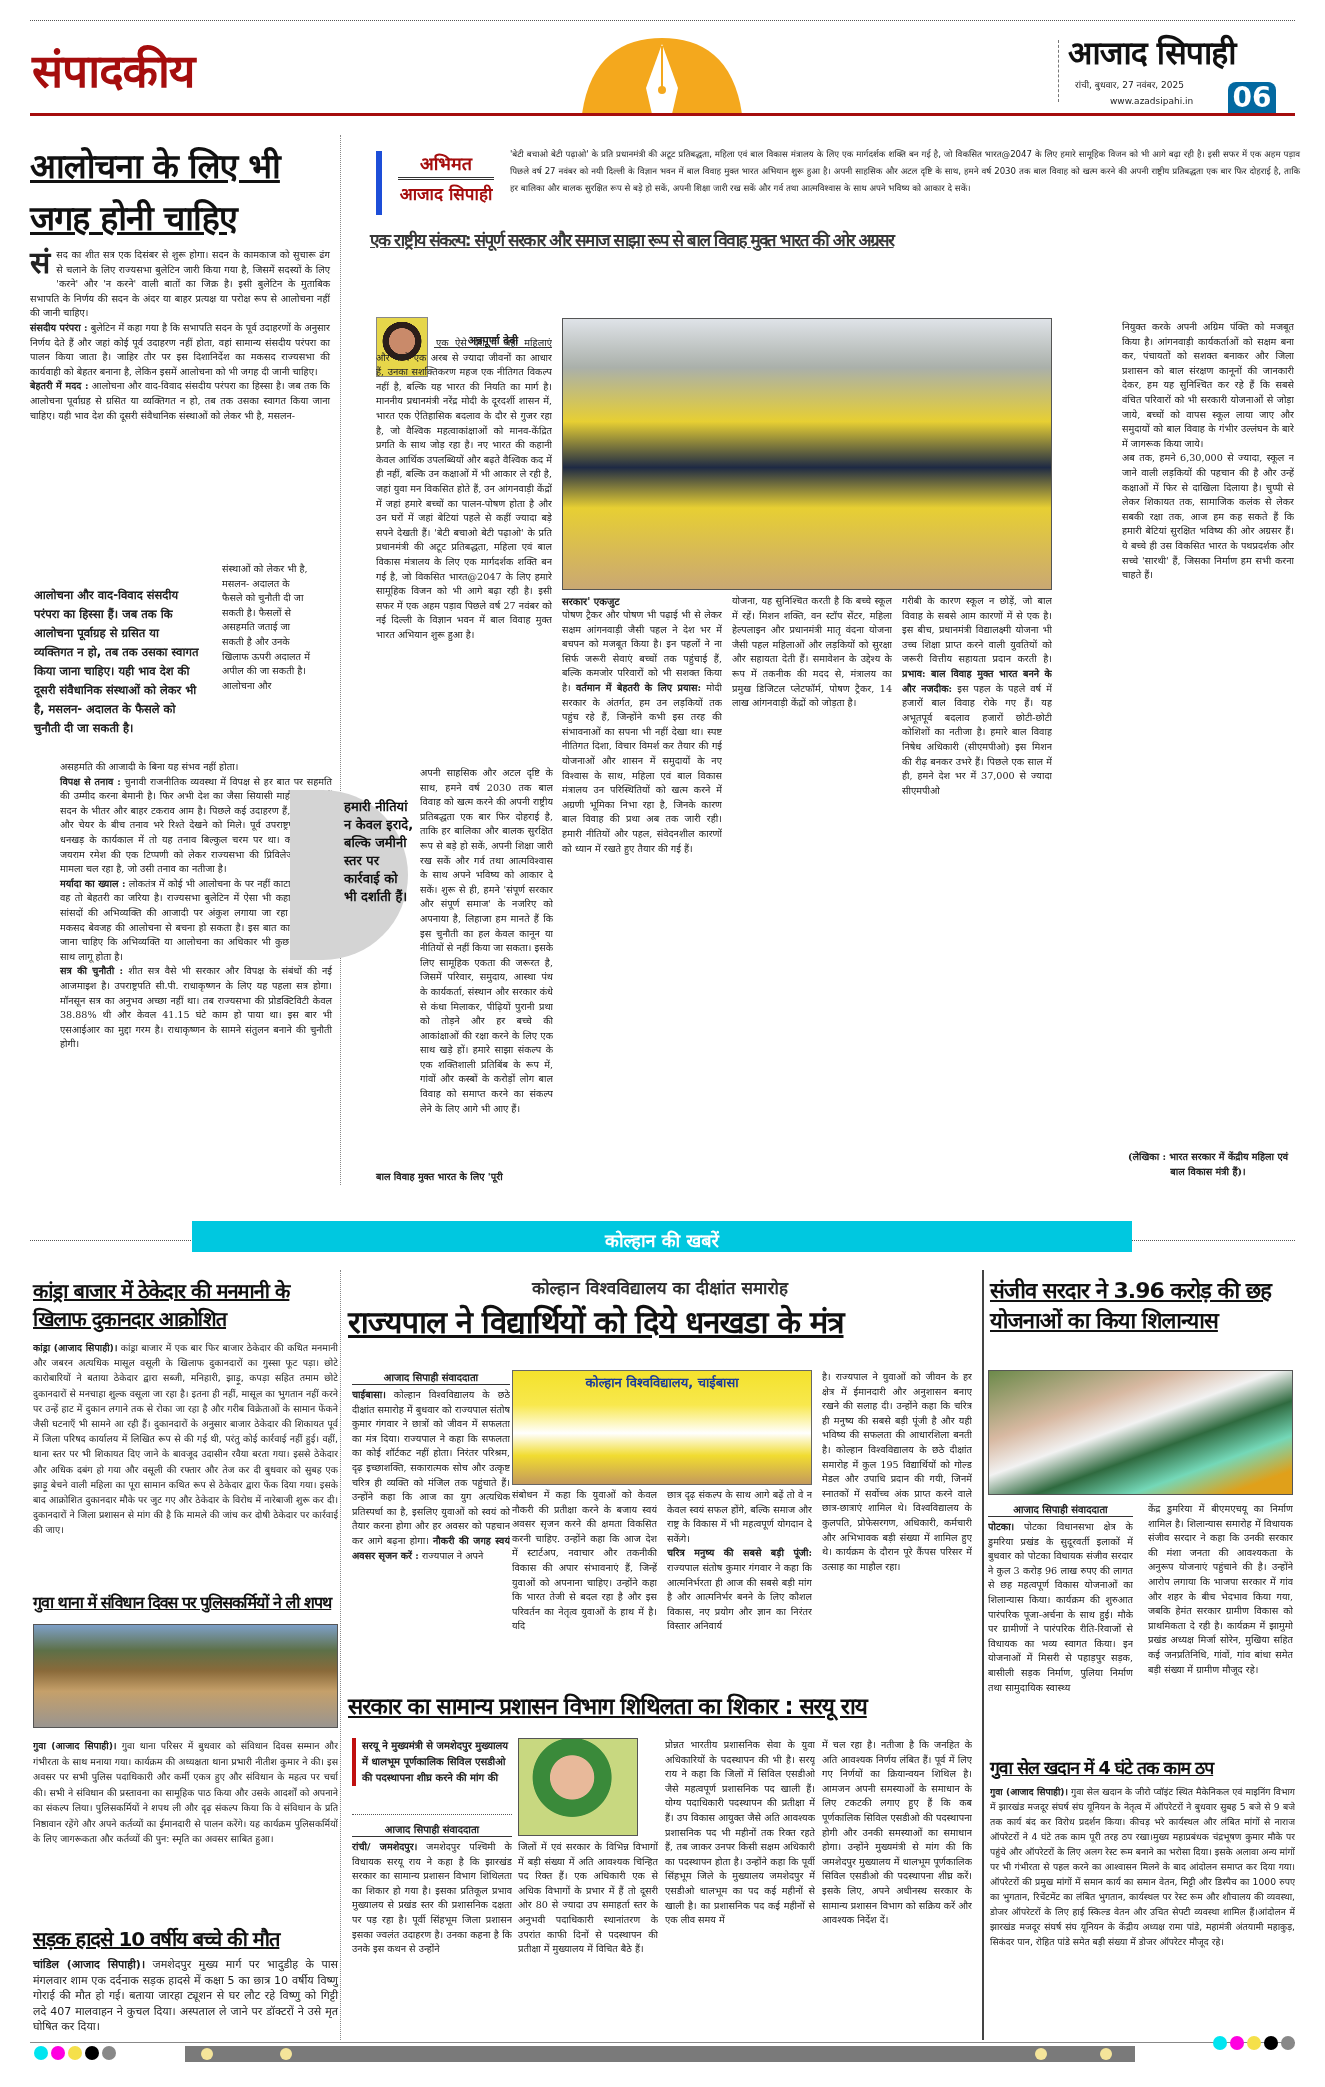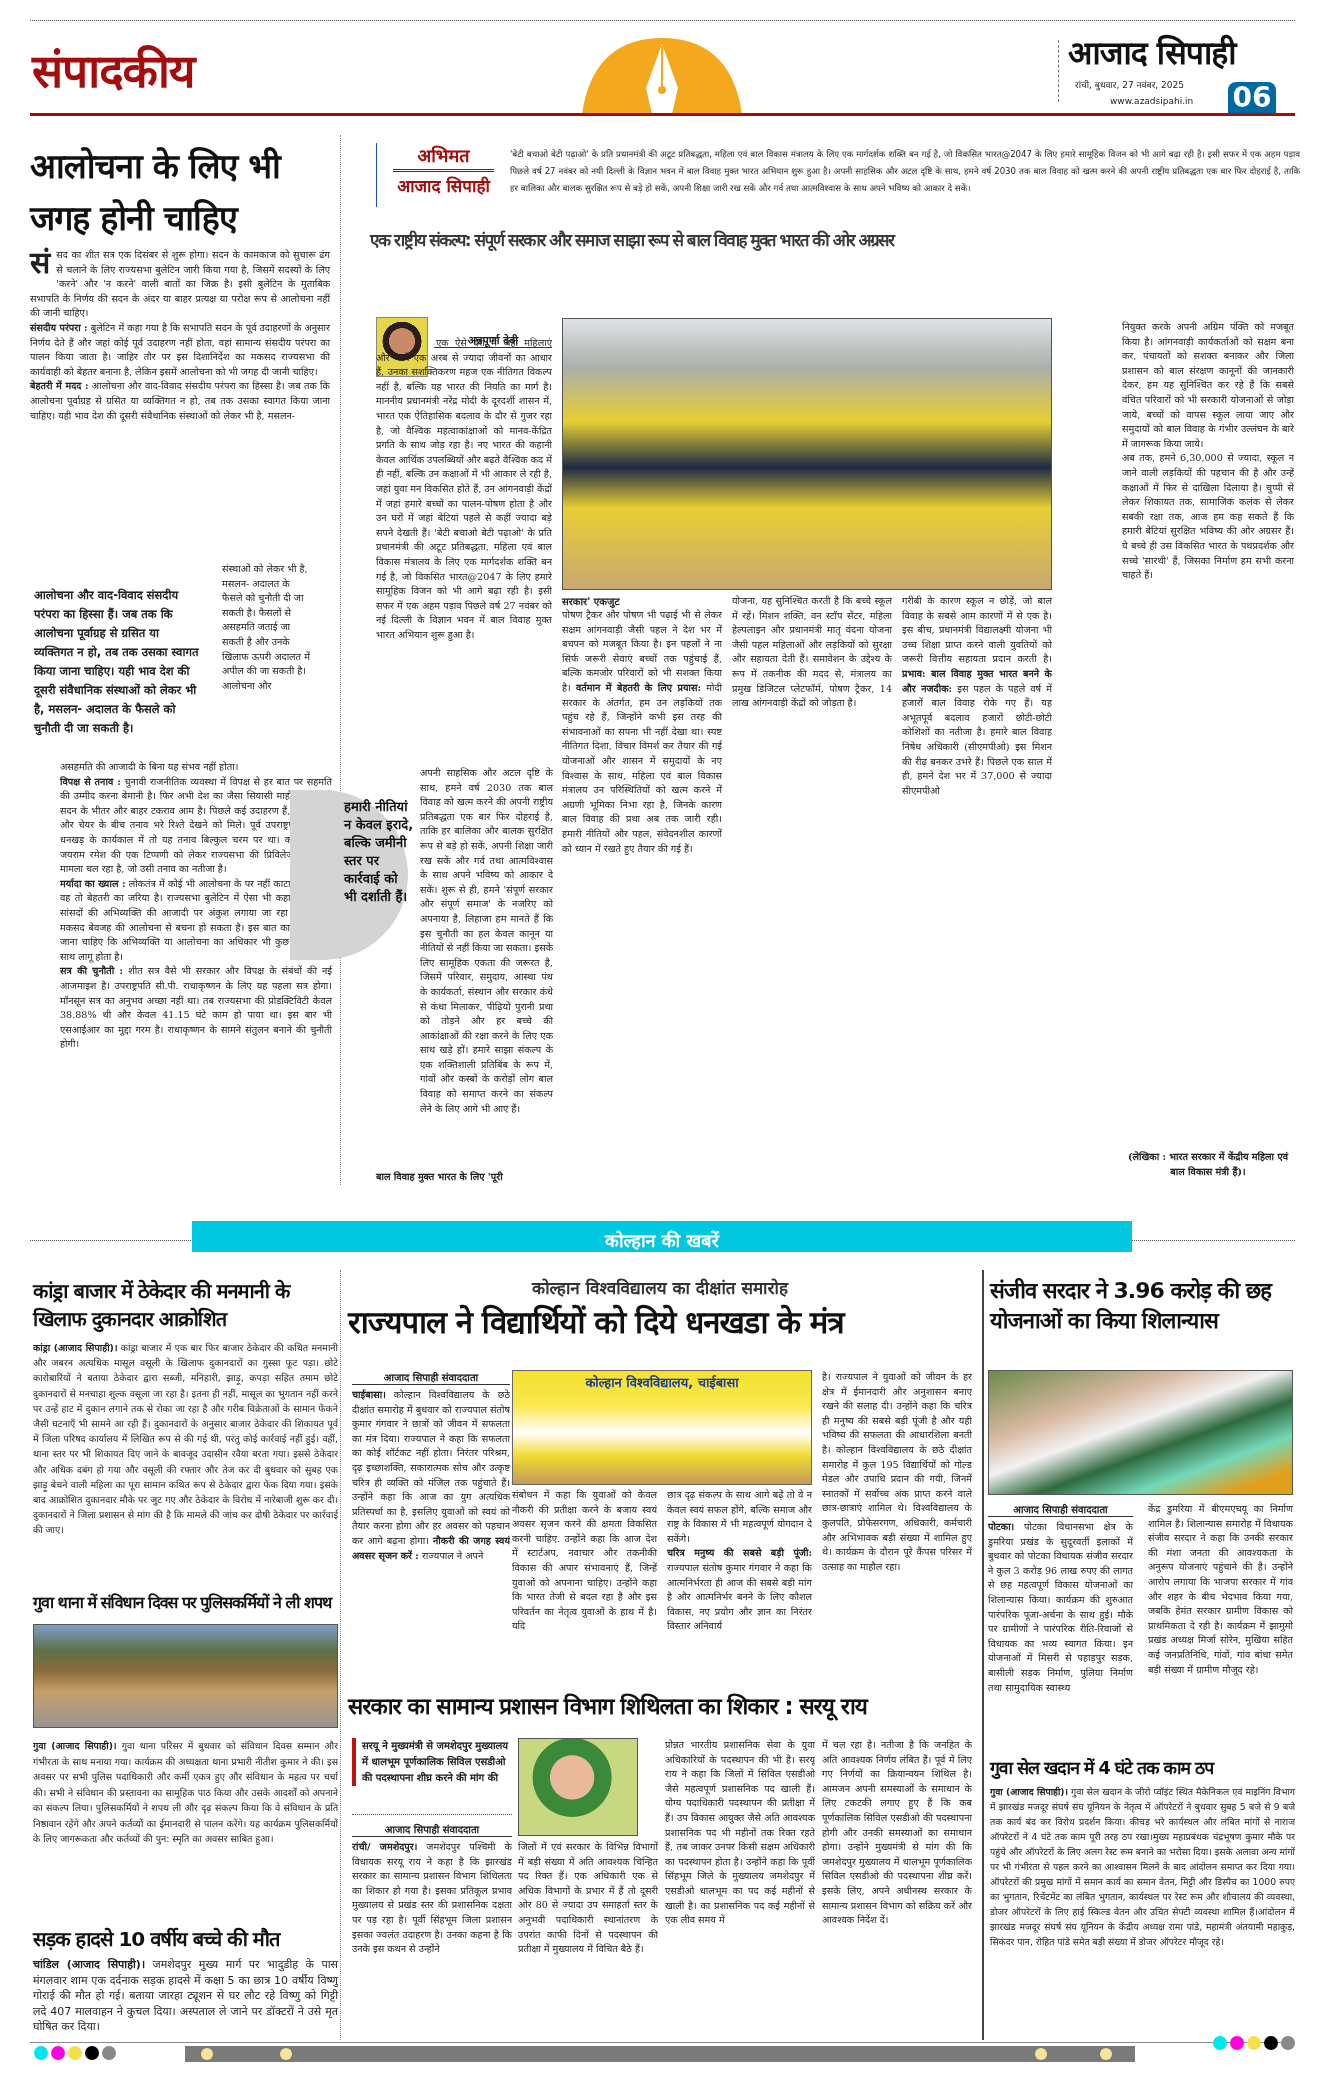--- a/index.html
+++ b/index.html
@@ -4,21 +4,21 @@
 <style>
   * { box-sizing: border-box; margin: 0; padding: 0; }
   body { width: 1325px; height: 2087px; background: #fff; font-family: "DejaVu Serif", serif; color: #222; position: relative; overflow: hidden; }
   .abs { position: absolute; }
   .sans { font-family: "DejaVu Sans", sans-serif; }
   .dotline { border-top: 1px dotted #555; }
   .redline { background: #a50d0d; }
   .body-text { font-size: 9.6px; line-height: 14.6px; text-align: justify; color: #222; }
   .bold-lead { font-weight: bold; }
   .col-rule { border-left: 1px dotted #888; }
-  .headline { font-family: "DejaVu Sans", sans-serif; font-weight: bold; color: #111; letter-spacing: -1px; }
+  .headline { font-family: "DejaVu Sans", sans-serif; font-weight: bold; color: #111; letter-spacing: -1px; text-decoration: underline; }
   .photo { background: linear-gradient(160deg,#c9c9bf 0%,#8a7f5e 35%,#e3c940 55%,#26304d 75%,#b8a37a 100%); border: 1px solid #555; }
 </style>
 </head>
 <body>
 
 <div class="abs dotline" style="left:30px;top:20px;width:1265px;"></div>
 <div class="abs sans" style="left:32px;top:38px;font-size:46px;font-weight:bold;color:#a50d0d;letter-spacing:-1px;">संपादकीय</div>
 
 <div class="abs" style="left:582px;top:38px;width:160px;height:76px;">
   <svg width="160" height="76" viewBox="0 0 160 76">
@@ -54,21 +54,21 @@
 <div class="abs body-text" style="left:60px;top:760px;width:272px;">
   <span>असहमति की आजादी के बिना यह संभव नहीं होता।</span><br>
   <span class="bold-lead">विपक्ष से तनाव :</span>
   <span>चुनावी राजनीतिक व्यवस्था में विपक्ष से हर बात पर सहमति की उम्मीद करना बेमानी है। फिर अभी देश का जैसा सियासी माहौल है, उसमें सदन के भीतर और बाहर टकराव आम है। पिछले कई उदाहरण हैं, जहां विपक्ष और चेयर के बीच तनाव भरे रिश्ते देखने को मिले। पूर्व उपराष्ट्रपति जगदीप धनखड़ के कार्यकाल में तो यह तनाव बिल्कुल चरम पर था। कांग्रेस सांसद जयराम रमेश की एक टिप्पणी को लेकर राज्यसभा की प्रिविलेज कमिटी में मामला चल रहा है, जो उसी तनाव का नतीजा है।</span><br>
   <span class="bold-lead">मर्यादा का ख्याल :</span>
   <span>लोकतंत्र में कोई भी आलोचना के पर नहीं काटा जा सकता। वह तो बेहतरी का जरिया है। राज्यसभा बुलेटिन में ऐसा भी कहा गया है कि सांसदों की अभिव्यक्ति की आजादी पर अंकुश लगाया जा रहा है, जिसका मकसद बेवजह की आलोचना से बचना हो सकता है। इस बात का ख्याल रखा जाना चाहिए कि अभिव्यक्ति या आलोचना का अधिकार भी कुछ सीमाओं के साथ लागू होता है।</span><br>
   <span class="bold-lead">सत्र की चुनौती :</span>
   <span>शीत सत्र वैसे भी सरकार और विपक्ष के संबंधों की नई आजमाइश है। उपराष्ट्रपति सी.पी. राधाकृष्णन के लिए यह पहला सत्र होगा। मॉनसून सत्र का अनुभव अच्छा नहीं था। तब राज्यसभा की प्रोडक्टिविटी केवल 38.88% थी और केवल 41.15 घंटे काम हो पाया था। इस बार भी एसआईआर का मुद्दा गरम है। राधाकृष्णन के सामने संतुलन बनाने की चुनौती होगी।</span>
 </div>
 
-<div class="abs" style="left:376px;top:143px;width:118px;height:64px;border-left:1px solid #1d4ed8;padding-left:16px;">
+<div class="abs" style="left:376px;top:151px;width:118px;height:64px;border-left:6px solid #1d4ed8;padding-left:16px;">
   <div class="sans" style="text-align:center;font-size:18px;font-weight:bold;color:#a50d0d;border-bottom:3px double #333;padding-bottom:2px;">अभिमत</div>
   <div class="sans" style="text-align:center;font-size:17px;font-weight:bold;color:#a50d0d;margin-top:2px;">आजाद सिपाही</div>
 </div>
 <div class="abs sans" style="left:510px;top:146px;width:790px;font-size:8.6px;line-height:17px;color:#222;text-align:justify;">'बेटी बचाओ बेटी पढ़ाओ' के प्रति प्रधानमंत्री की अटूट प्रतिबद्धता, महिला एवं बाल विकास मंत्रालय के लिए एक मार्गदर्शक शक्ति बन गई है, जो विकसित भारत@2047 के लिए हमारे सामूहिक विजन को भी आगे बढ़ा रही है। इसी सफर में एक अहम पड़ाव पिछले वर्ष 27 नवंबर को नयी दिल्ली के विज्ञान भवन में बाल विवाह मुक्त भारत अभियान शुरू हुआ है। अपनी साहसिक और अटल दृष्टि के साथ, हमने वर्ष 2030 तक बाल विवाह को खत्म करने की अपनी राष्ट्रीय प्रतिबद्धता एक बार फिर दोहराई है, ताकि हर बालिका और बालक सुरक्षित रूप से बड़े हो सकें, अपनी शिक्षा जारी रख सकें और गर्व तथा आत्मविश्वास के साथ अपने भविष्य को आकार दे सकें।</div>
 <div class="abs headline" style="left:370px;top:220px;width:940px;font-size:17px;line-height:40px;color:#3a3a3a;white-space:nowrap;letter-spacing:-1.5px;">एक राष्ट्रीय संकल्प: संपूर्ण सरकार और समाज साझा रूप से बाल विवाह मुक्त भारत की ओर अग्रसर</div>
 
 <div class="abs" style="left:376px;top:317px;width:52px;height:60px;background:radial-gradient(circle at 50% 40%,#c98a6a 0 30%,#2b1e1a 31% 45%,#e6d64a 46%);border:1px solid #888;"></div>
 <div class="abs" style="left:434px;top:332px;width:118px;font-size:11px;font-weight:bold;text-align:center;border-bottom:1px solid #333;">अन्नपूर्णा देवी</div>
 <div class="abs body-text" style="left:376px;top:336px;width:176px;text-indent:60px;height:430px;overflow:hidden;">एक ऐसे देश में जहां महिलाएं और बच्चे एक अरब से ज्यादा जीवनों का आधार हैं, उनका सशक्तिकरण महज एक नीतिगत विकल्प नहीं है, बल्कि यह भारत की नियति का मार्ग है। माननीय प्रधानमंत्री नरेंद्र मोदी के दूरदर्शी शासन में, भारत एक ऐतिहासिक बदलाव के दौर से गुजर रहा है, जो वैश्विक महत्वाकांक्षाओं को मानव-केंद्रित प्रगति के साथ जोड़ रहा है। नए भारत की कहानी केवल आर्थिक उपलब्धियों और बढ़ते वैश्विक कद में ही नहीं, बल्कि उन कक्षाओं में भी आकार ले रही है, जहां युवा मन विकसित होते हैं, उन आंगनवाड़ी केंद्रों में जहां हमारे बच्चों का पालन-पोषण होता है और उन घरों में जहां बेटियां पहले से कहीं ज्यादा बड़े सपने देखती हैं। 'बेटी बचाओ बेटी पढ़ाओ' के प्रति प्रधानमंत्री की अटूट प्रतिबद्धता, महिला एवं बाल विकास मंत्रालय के लिए एक मार्गदर्शक शक्ति बन गई है, जो विकसित भारत@2047 के लिए हमारे सामूहिक विजन को भी आगे बढ़ा रही है। इसी सफर में एक अहम पड़ाव पिछले वर्ष 27 नवंबर को नई दिल्ली के विज्ञान भवन में बाल विवाह मुक्त भारत अभियान शुरू हुआ है।</div>
 

